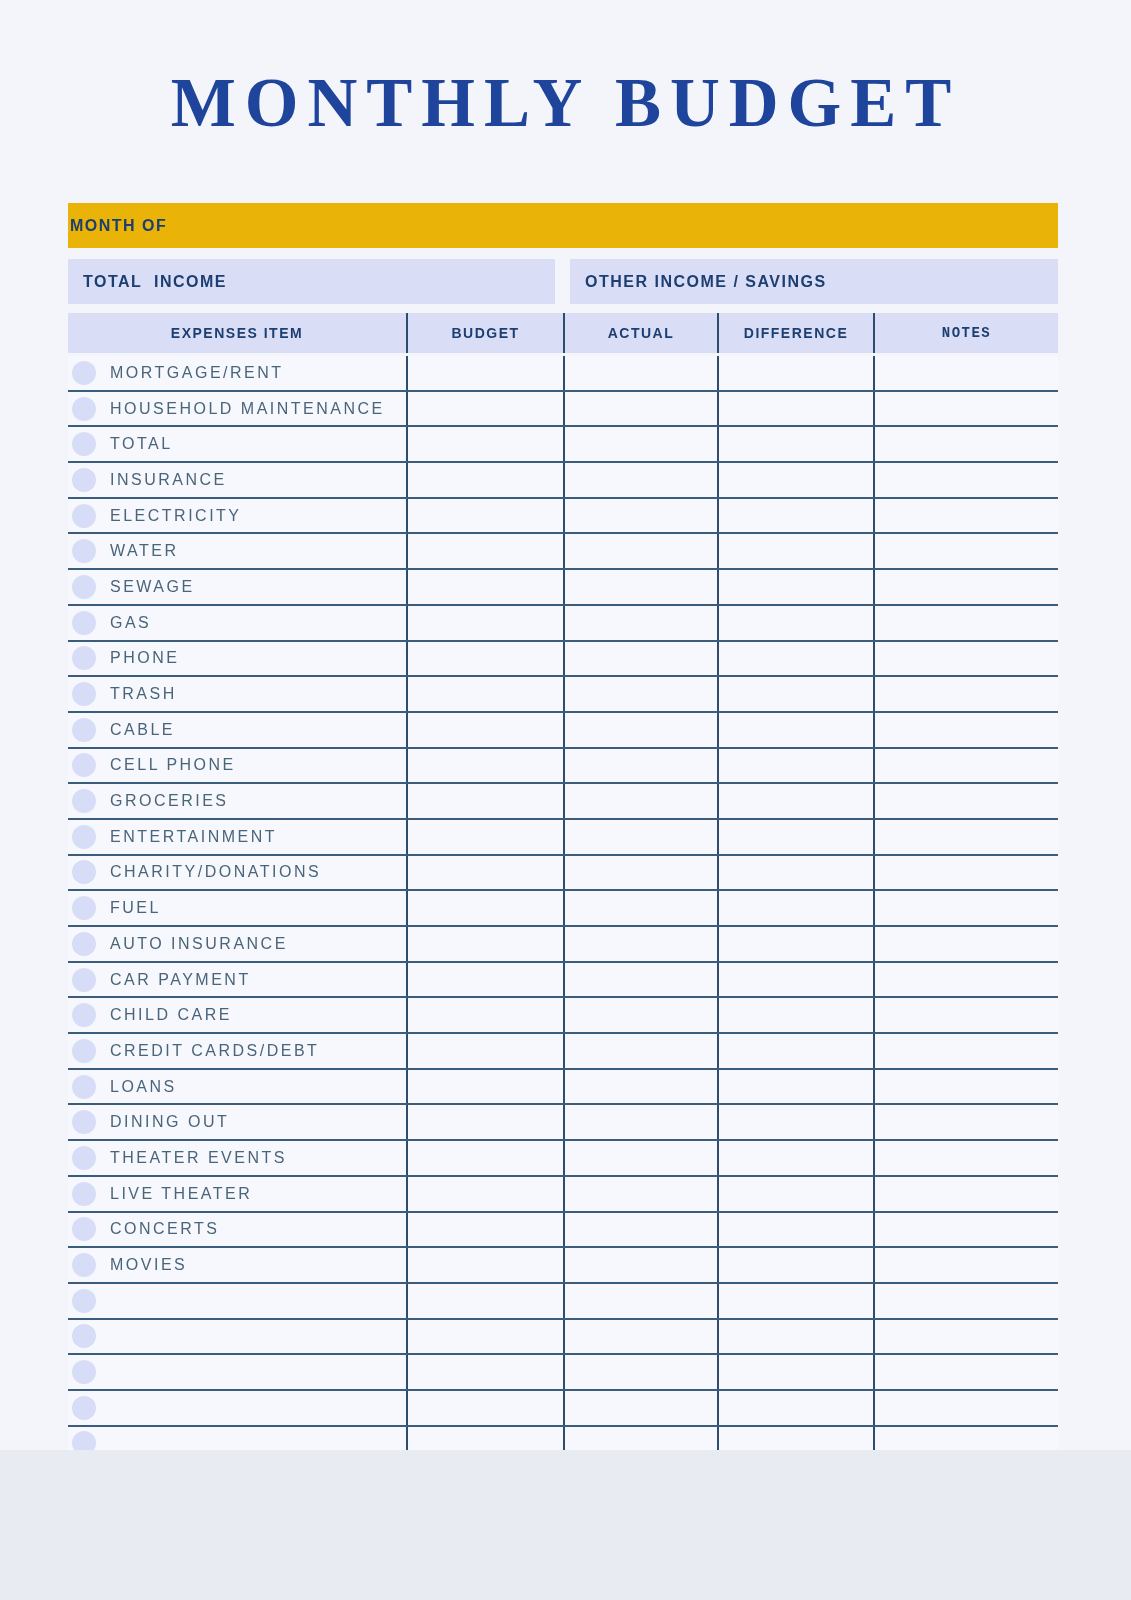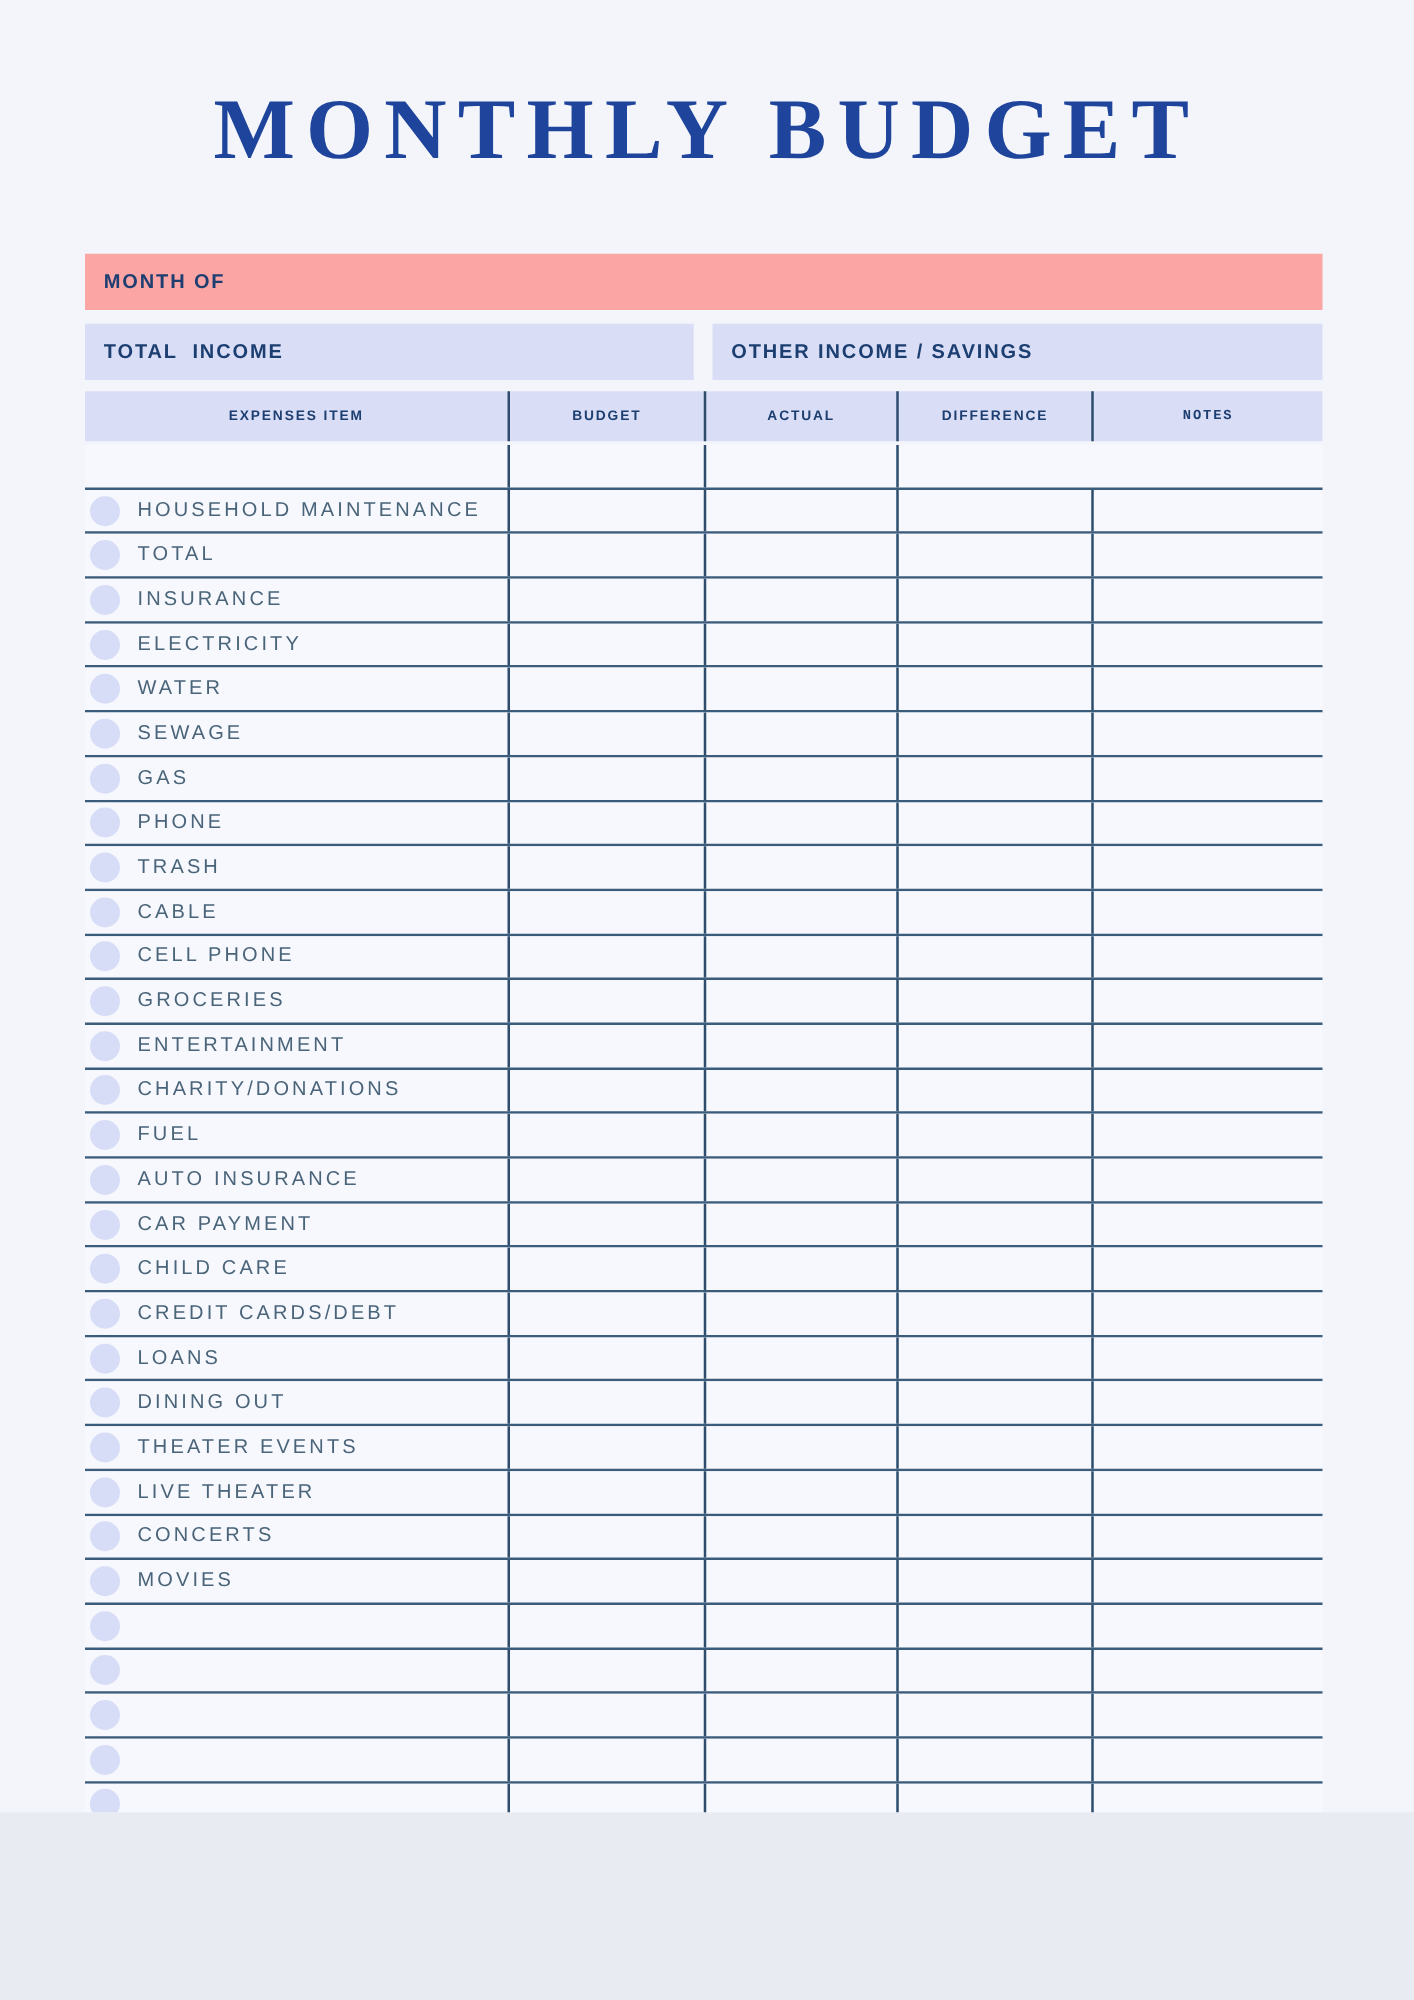--- a/index.html
+++ b/index.html
@@ -11,22 +11,22 @@
   }
   .title {
     position:absolute; top:64px; left:0; right:0;
     text-align:center;
     font-family:"Liberation Serif", serif;
     font-weight:700; font-size:69px; letter-spacing:0.13em;
     color:#1e449c; white-space:nowrap;
   }
   .fill-bar {
     position:absolute; left:68px; width:990px; height:45px;
-    background:#fca5a5; display:flex; align-items:center;
-    padding-left:15px; box-sizing:border-box;
+    background:#eab308; display:flex; align-items:center;
+    padding-left:2px; box-sizing:border-box;
   }
   .month-bar { top:203px; }
   .income-row {
     position:absolute; left:68px; top:259px; width:990px; height:45px;
     display:flex; gap:15px;
   }
   .income-box {
     background:#d9def6; display:flex; align-items:center;
     padding-left:15px; box-sizing:border-box; height:45px;
   }
@@ -38,21 +38,21 @@
   }
 
   .budget-table { position:absolute; left:68px; top:313px; width:990px; }
   .thead, .trow, .total-row {
     display:grid;
     grid-template-columns:340px 157px 154px 156px 183px;
   }
   .thead { height:40px; background:#d9def6; margin-bottom:3px; }
   .th {
     display:flex; align-items:center; justify-content:center;
-    font-weight:700; font-size:11px; letter-spacing:1.5px;
+    font-weight:700; font-size:14px; letter-spacing:1.5px;
     color:#1c3e70; border-right:2px solid #2e4d6d; box-sizing:border-box;
   }
   .th:last-child { border-right:none;font-family:Liberation Mono, monospace; }
 
   .trow {
     height:35.7px; background:#f6f8fd;
     border-bottom:2px solid #3c5c7c; box-sizing:border-box;
   }
   .cell {
     border-right:2px solid #2e4d6d; box-sizing:border-box;
@@ -109,20 +109,24 @@
     <div class="thead">
       <div class="th">EXPENSES ITEM</div>
       <div class="th">BUDGET</div>
       <div class="th">ACTUAL</div>
       <div class="th">DIFFERENCE</div>
       <div class="th">NOTES</div>
     </div>
 
     <div class="tbody" id="rows-container">
   <div class="trow">
+    <div class="cell c-exp">
+      <span class="bullet"></span>
+      <span class="rlabel">MORTGAGE/RENT</span>
+    </div>
     <div class="cell"></div>
     <div class="cell"></div>
     <div class="cell"></div>
     <div class="cell"></div>
   </div>
 
   <div class="trow">
     <div class="cell c-exp">
       <span class="bullet"></span>
       <span class="rlabel">HOUSEHOLD MAINTENANCE</span>

